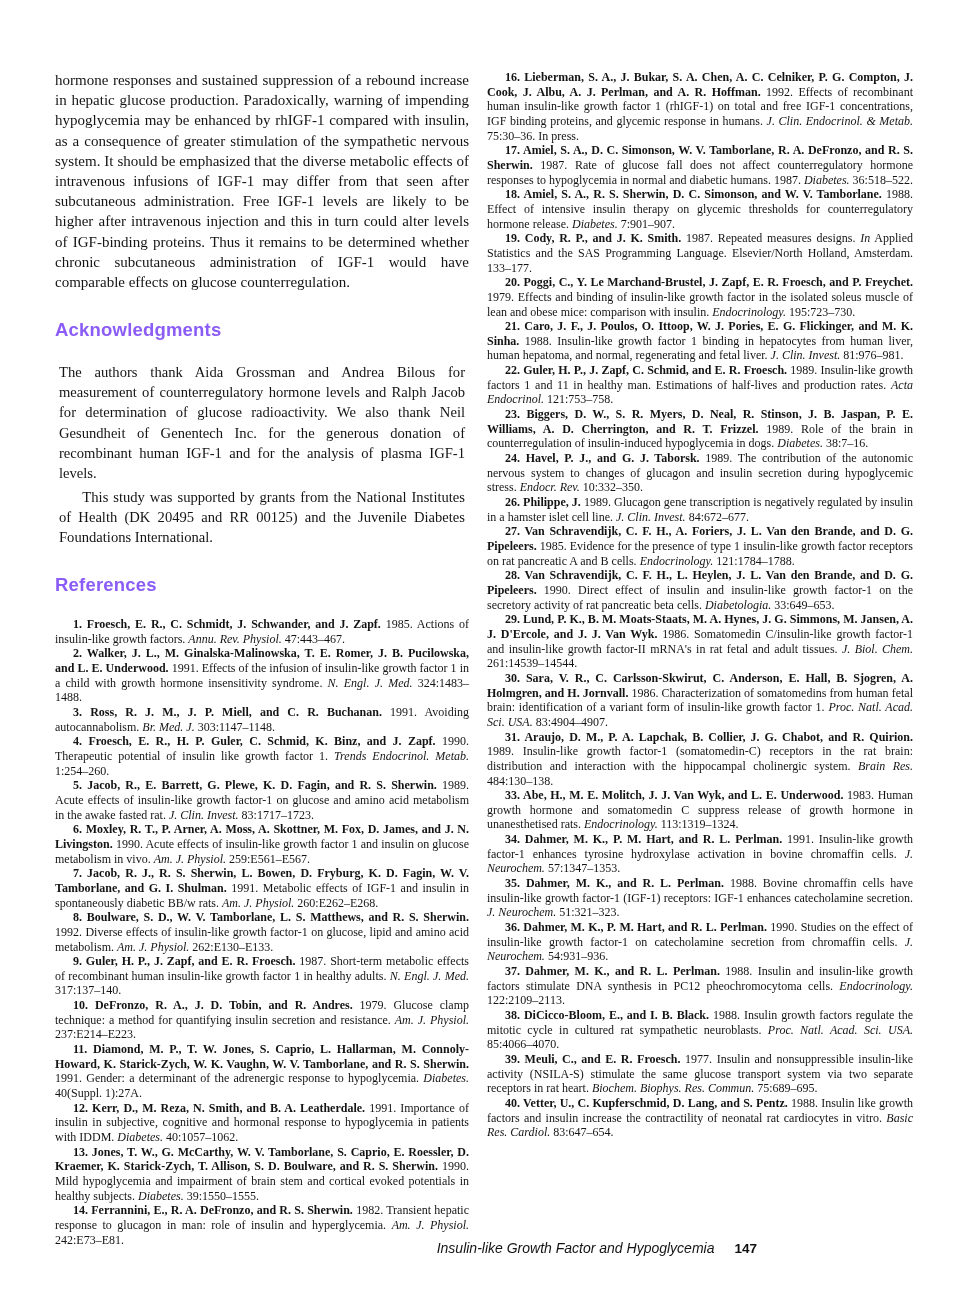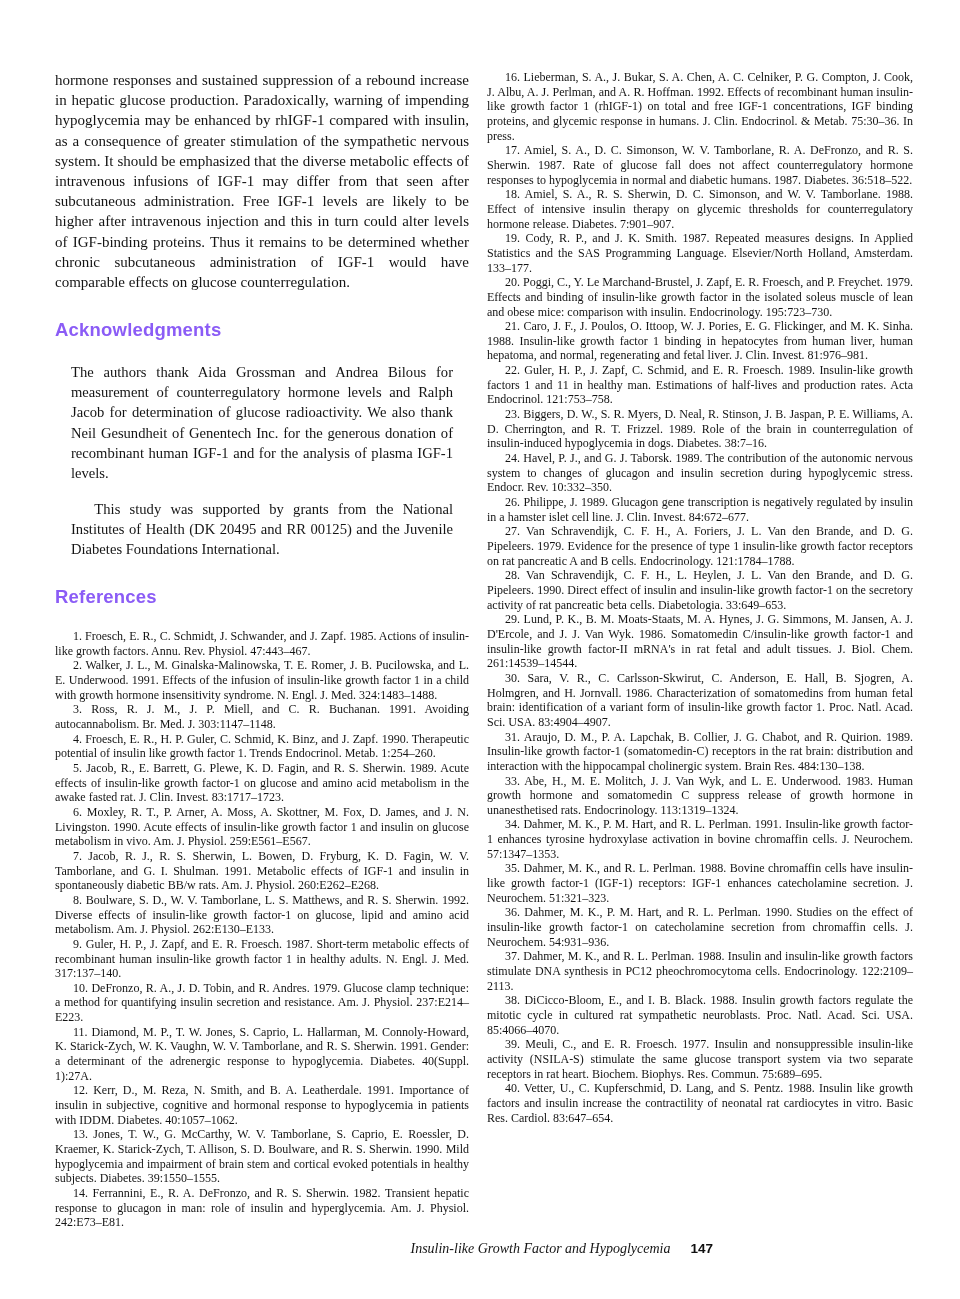--- a/index.html
+++ b/index.html
@@ -14,20 +14,21 @@
     overflow: hidden;
     color: #141414;
     font-family: "Liberation Serif", serif;
     -webkit-hyphens: auto;
     hyphens: auto;
   }
   .page {
     position: relative;
     width: 761px;
     height: 1299px;
+    padding-left: 44px;
   }
   .col-left {
     position: absolute;
     left: 55px;
     top: 70px;
     width: 414px;
   }
   .col-right {
     position: absolute;
     left: 487px;
@@ -37,50 +38,50 @@
   .bodytext {
     font-size: 15px;
     line-height: 20.2px;
     text-align: justify;
     margin: 0;
   }
   .ack-para {
     font-size: 14.6px;
     line-height: 20.1px;
     text-align: justify;
-    margin: 16px;
+    margin: 4px;
   }
   .indent-first {
     text-indent: 1.6em;
   }
   h2.section-heading {
     font-family: "Liberation Sans", sans-serif;
     font-weight: bold;
     font-size: 18.5px;
     letter-spacing: 0.2px;
     margin: 27px 0 21px 0;
     color: #8b5cf6;
   }
   .reflist .ref {
     font-size: 12px;
     line-height: 14.65px;
     text-align: justify;
     text-indent: 1.5em;
     margin: 0;
   }
-  .reflist .it { }
-  .reflist .bd { font-weight: normal; }
+  .reflist .it { font-style: italic; }
+  .reflist .bd { font-weight: bold; }
   .footer {
     position: absolute;
     top: 1239px;
     right: 48px;
     white-space: nowrap;
   }
   .running-title {
-    font-family: Liberation Serif, serif;
+    font-family: Liberation Sans, sans-serif;
     font-style: italic;
     font-size: 14px;
     color: #141414;
   }
   .page-number {
     font-family: "Liberation Sans", sans-serif;
     font-weight: bold;
     font-size: 13.5px;
     margin-left: 16px;
     color: #101010;
@@ -122,21 +123,21 @@
         <p class="ref"><span class="bd">16. Lieberman, S. A., J. Bukar, S. A. Chen, A. C. Celniker, P. G. Compton, J. Cook, J. Albu, A. J. Perlman, and A. R. Hoffman.</span><span> 1992. Effects of recombinant human insulin-like growth factor 1 (rhIGF-1) on total and free IGF-1 concentrations, IGF binding proteins, and glycemic response in humans. </span><span class="it">J. Clin. Endocrinol. &amp; Metab.</span><span> 75:30–36. In press.</span></p>
         <p class="ref"><span class="bd">17. Amiel, S. A., D. C. Simonson, W. V. Tamborlane, R. A. DeFronzo, and R. S. Sherwin.</span><span> 1987. Rate of glucose fall does not affect counterregulatory hormone responses to hypoglycemia in normal and diabetic humans. 1987. </span><span class="it">Diabetes.</span><span> 36:518–522.</span></p>
         <p class="ref"><span class="bd">18. Amiel, S. A., R. S. Sherwin, D. C. Simonson, and W. V. Tamborlane.</span><span> 1988. Effect of intensive insulin therapy on glycemic thresholds for counterregulatory hormone release. </span><span class="it">Diabetes.</span><span> 7:901–907.</span></p>
         <p class="ref"><span class="bd">19. Cody, R. P., and J. K. Smith.</span><span> 1987. Repeated measures designs. </span><span class="it">In</span><span> Applied Statistics and the SAS Programming Language. Elsevier/North Holland, Amsterdam. 133–177.</span></p>
         <p class="ref"><span class="bd">20. Poggi, C., Y. Le Marchand-Brustel, J. Zapf, E. R. Froesch, and P. Freychet.</span><span> 1979. Effects and binding of insulin-like growth factor in the isolated soleus muscle of lean and obese mice: comparison with insulin. </span><span class="it">Endocrinology.</span><span> 195:723–730.</span></p>
         <p class="ref"><span class="bd">21. Caro, J. F., J. Poulos, O. Ittoop, W. J. Pories, E. G. Flickinger, and M. K. Sinha.</span><span> 1988. Insulin-like growth factor 1 binding in hepatocytes from human liver, human hepatoma, and normal, regenerating and fetal liver. </span><span class="it">J. Clin. Invest.</span><span> 81:976–981.</span></p>
         <p class="ref"><span class="bd">22. Guler, H. P., J. Zapf, C. Schmid, and E. R. Froesch.</span><span> 1989. Insulin-like growth factors 1 and 11 in healthy man. Estimations of half-lives and production rates. </span><span class="it">Acta Endocrinol.</span><span> 121:753–758.</span></p>
         <p class="ref"><span class="bd">23. Biggers, D. W., S. R. Myers, D. Neal, R. Stinson, J. B. Jaspan, P. E. Williams, A. D. Cherrington, and R. T. Frizzel.</span><span> 1989. Role of the brain in counterregulation of insulin-induced hypoglycemia in dogs. </span><span class="it">Diabetes.</span><span> 38:7–16.</span></p>
         <p class="ref"><span class="bd">24. Havel, P. J., and G. J. Taborsk.</span><span> 1989. The contribution of the autonomic nervous system to changes of glucagon and insulin secretion during hypoglycemic stress. </span><span class="it">Endocr. Rev.</span><span> 10:332–350.</span></p>
         <p class="ref"><span class="bd">26. Philippe, J.</span><span> 1989. Glucagon gene transcription is negatively regulated by insulin in a hamster islet cell line. </span><span class="it">J. Clin. Invest.</span><span> 84:672–677.</span></p>
-        <p class="ref"><span class="bd">27. Van Schravendijk, C. F. H., A. Foriers, J. L. Van den Brande, and D. G. Pipeleers.</span><span> 1979. Evidence for the presence of type 1 insulin-like growth factor receptors on rat pancreatic A and B cells. </span><span class="it">Endocrinology.</span><span> 121:1784–1788.</span></p>
+        <p class="ref"><span class="bd">27. Van Schravendijk, C. F. H., A. Foriers, J. L. Van den Brande, and D. G. Pipeleers.</span><span> 1985. Evidence for the presence of type 1 insulin-like growth factor receptors on rat pancreatic A and B cells. </span><span class="it">Endocrinology.</span><span> 121:1784–1788.</span></p>
         <p class="ref"><span class="bd">28. Van Schravendijk, C. F. H., L. Heylen, J. L. Van den Brande, and D. G. Pipeleers.</span><span> 1990. Direct effect of insulin and insulin-like growth factor-1 on the secretory activity of rat pancreatic beta cells. </span><span class="it">Diabetologia.</span><span> 33:649–653.</span></p>
         <p class="ref"><span class="bd">29. Lund, P. K., B. M. Moats-Staats, M. A. Hynes, J. G. Simmons, M. Jansen, A. J. D'Ercole, and J. J. Van Wyk.</span><span> 1986. Somatomedin C/insulin-like growth factor-1 and insulin-like growth factor-II mRNA's in rat fetal and adult tissues. </span><span class="it">J. Biol. Chem.</span><span> 261:14539–14544.</span></p>
         <p class="ref"><span class="bd">30. Sara, V. R., C. Carlsson-Skwirut, C. Anderson, E. Hall, B. Sjogren, A. Holmgren, and H. Jornvall.</span><span> 1986. Characterization of somatomedins from human fetal brain: identification of a variant form of insulin-like growth factor 1. </span><span class="it">Proc. Natl. Acad. Sci. USA.</span><span> 83:4904–4907.</span></p>
         <p class="ref"><span class="bd">31. Araujo, D. M., P. A. Lapchak, B. Collier, J. G. Chabot, and R. Quirion.</span><span> 1989. Insulin-like growth factor-1 (somatomedin-C) receptors in the rat brain: distribution and interaction with the hippocampal cholinergic system. </span><span class="it">Brain Res.</span><span> 484:130–138.</span></p>
         <p class="ref"><span class="bd">33. Abe, H., M. E. Molitch, J. J. Van Wyk, and L. E. Underwood.</span><span> 1983. Human growth hormone and somatomedin C suppress release of growth hormone in unanesthetised rats. </span><span class="it">Endocrinology.</span><span> 113:1319–1324.</span></p>
         <p class="ref"><span class="bd">34. Dahmer, M. K., P. M. Hart, and R. L. Perlman.</span><span> 1991. Insulin-like growth factor-1 enhances tyrosine hydroxylase activation in bovine chromaffin cells. </span><span class="it">J. Neurochem.</span><span> 57:1347–1353.</span></p>
         <p class="ref"><span class="bd">35. Dahmer, M. K., and R. L. Perlman.</span><span> 1988. Bovine chromaffin cells have insulin-like growth factor-1 (IGF-1) receptors: IGF-1 enhances catecholamine secretion. </span><span class="it">J. Neurochem.</span><span> 51:321–323.</span></p>
         <p class="ref"><span class="bd">36. Dahmer, M. K., P. M. Hart, and R. L. Perlman.</span><span> 1990. Studies on the effect of insulin-like growth factor-1 on catecholamine secretion from chromaffin cells. </span><span class="it">J. Neurochem.</span><span> 54:931–936.</span></p>
         <p class="ref"><span class="bd">37. Dahmer, M. K., and R. L. Perlman.</span><span> 1988. Insulin and insulin-like growth factors stimulate DNA synthesis in PC12 pheochromocytoma cells. </span><span class="it">Endocrinology.</span><span> 122:2109–2113.</span></p>
         <p class="ref"><span class="bd">38. DiCicco-Bloom, E., and I. B. Black.</span><span> 1988. Insulin growth factors regulate the mitotic cycle in cultured rat sympathetic neuroblasts. </span><span class="it">Proc. Natl. Acad. Sci. USA.</span><span> 85:4066–4070.</span></p>

